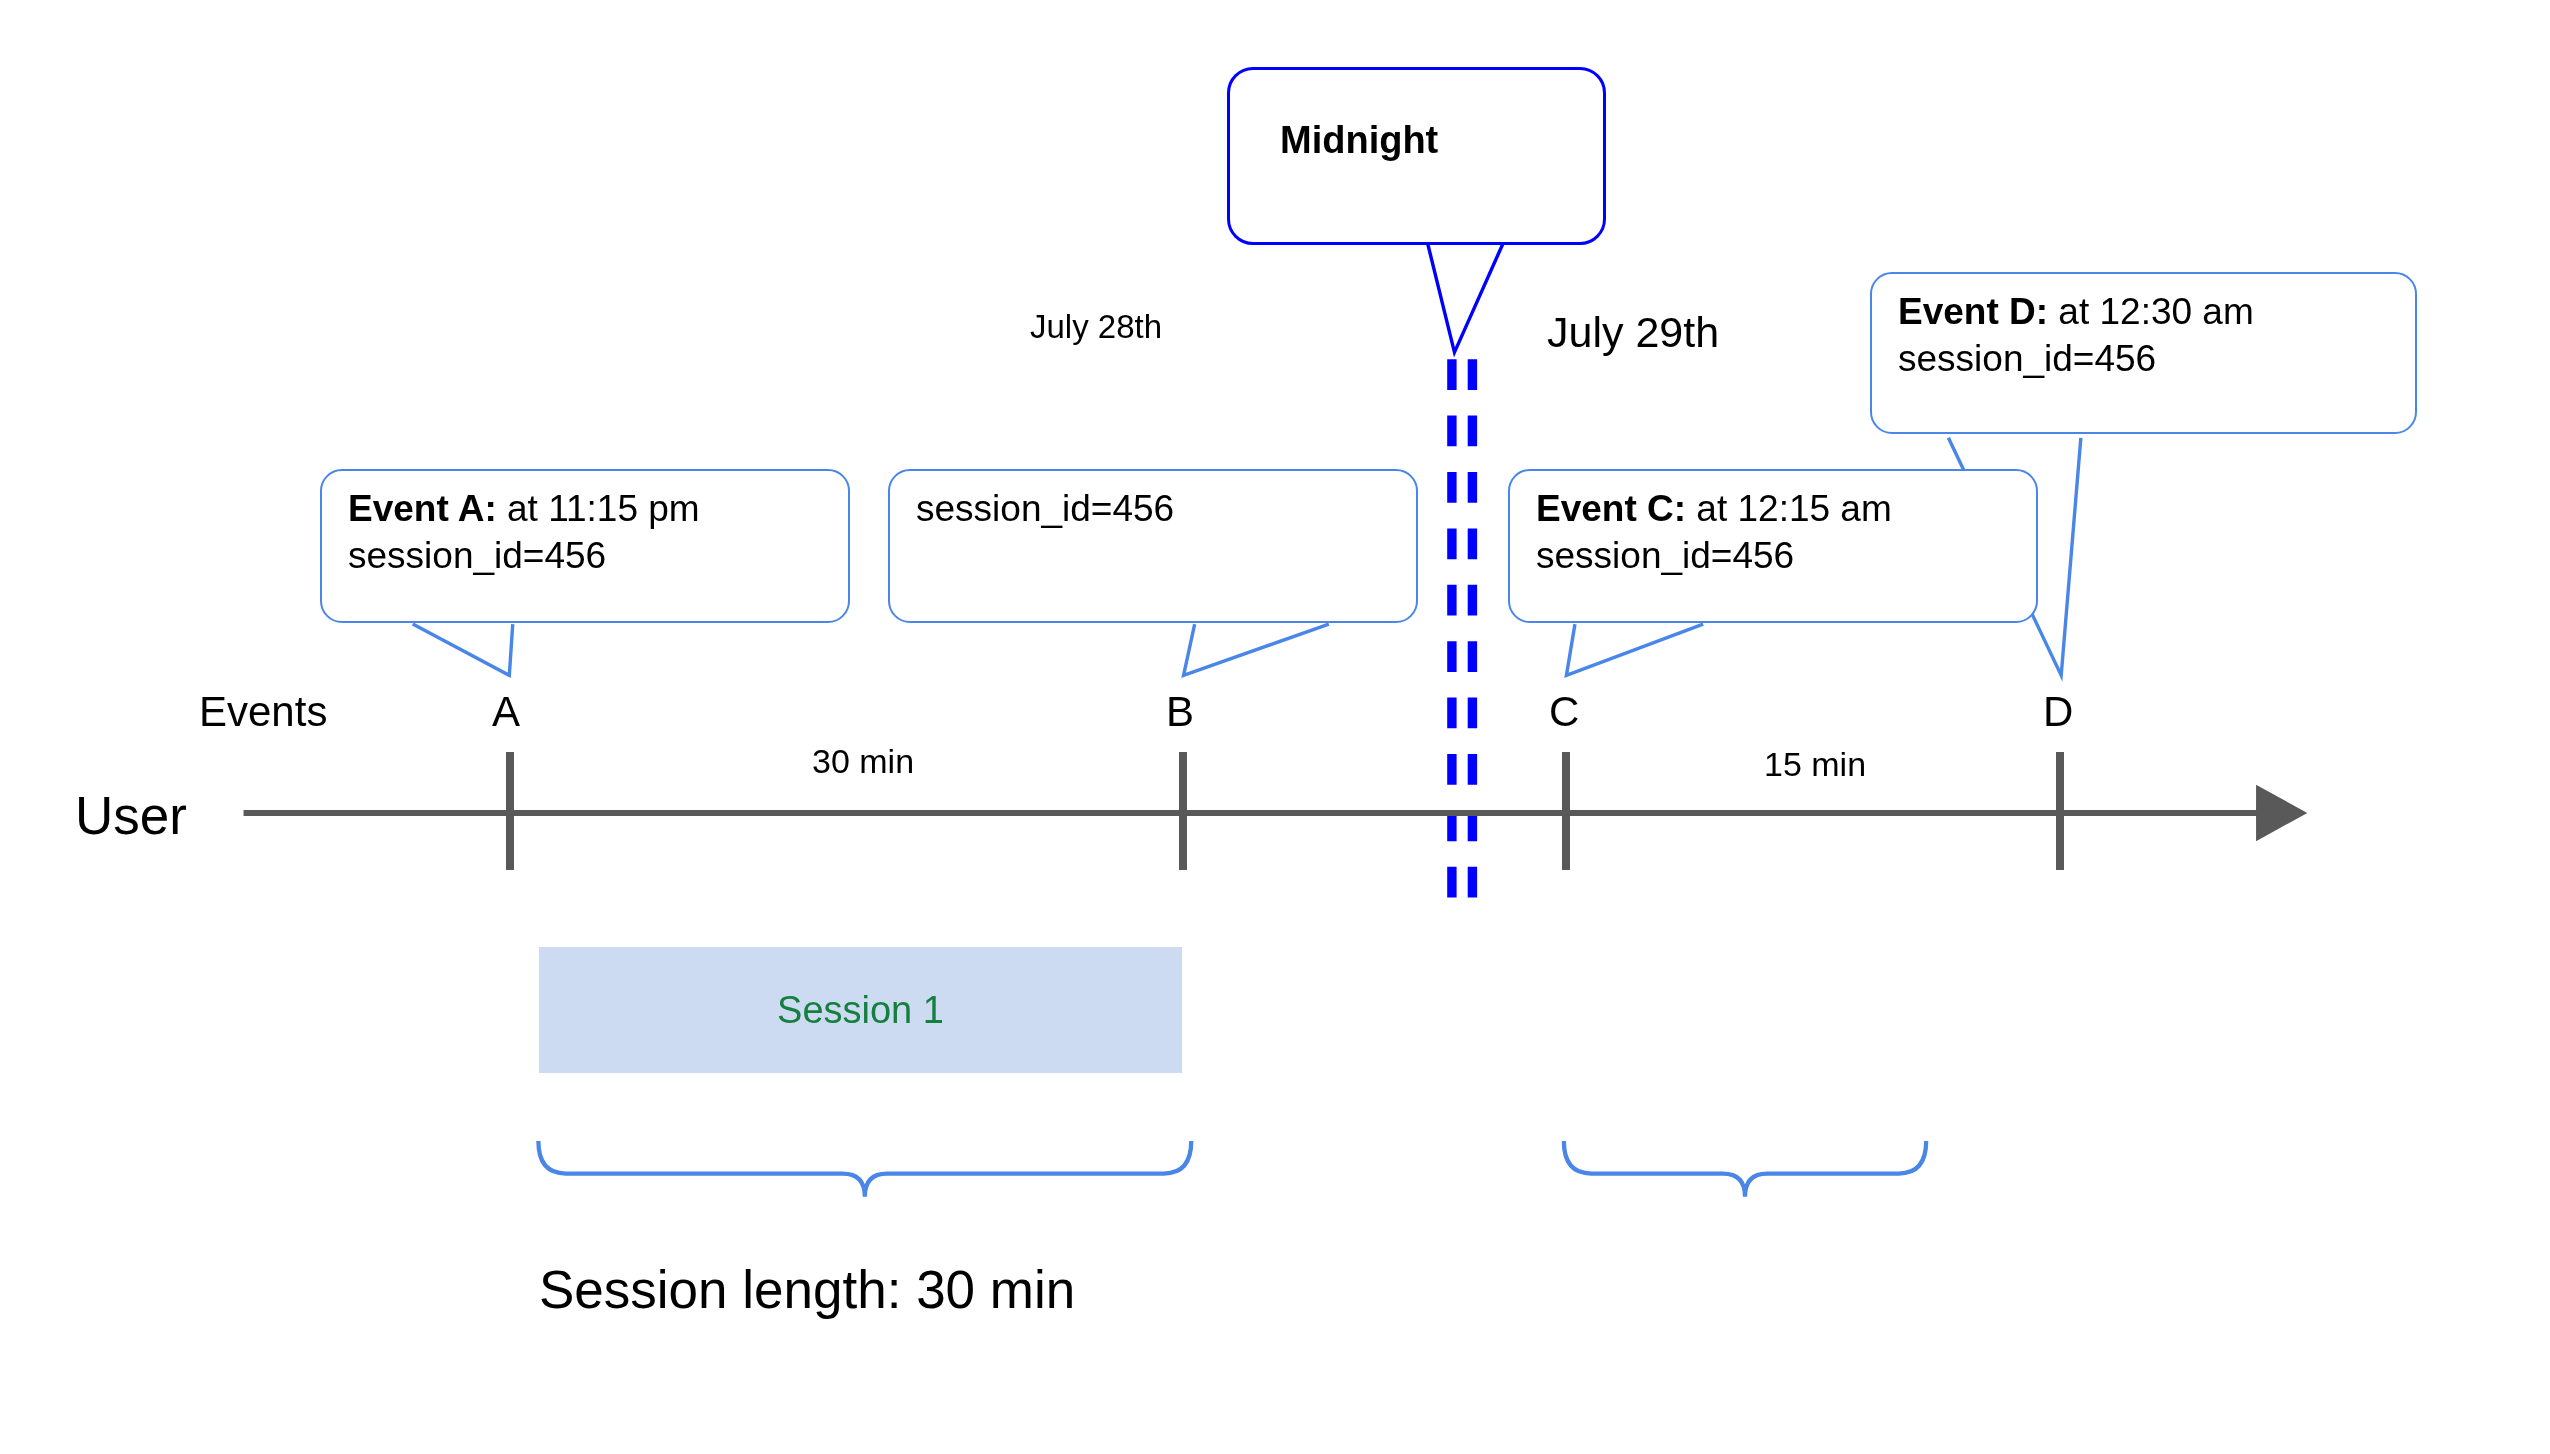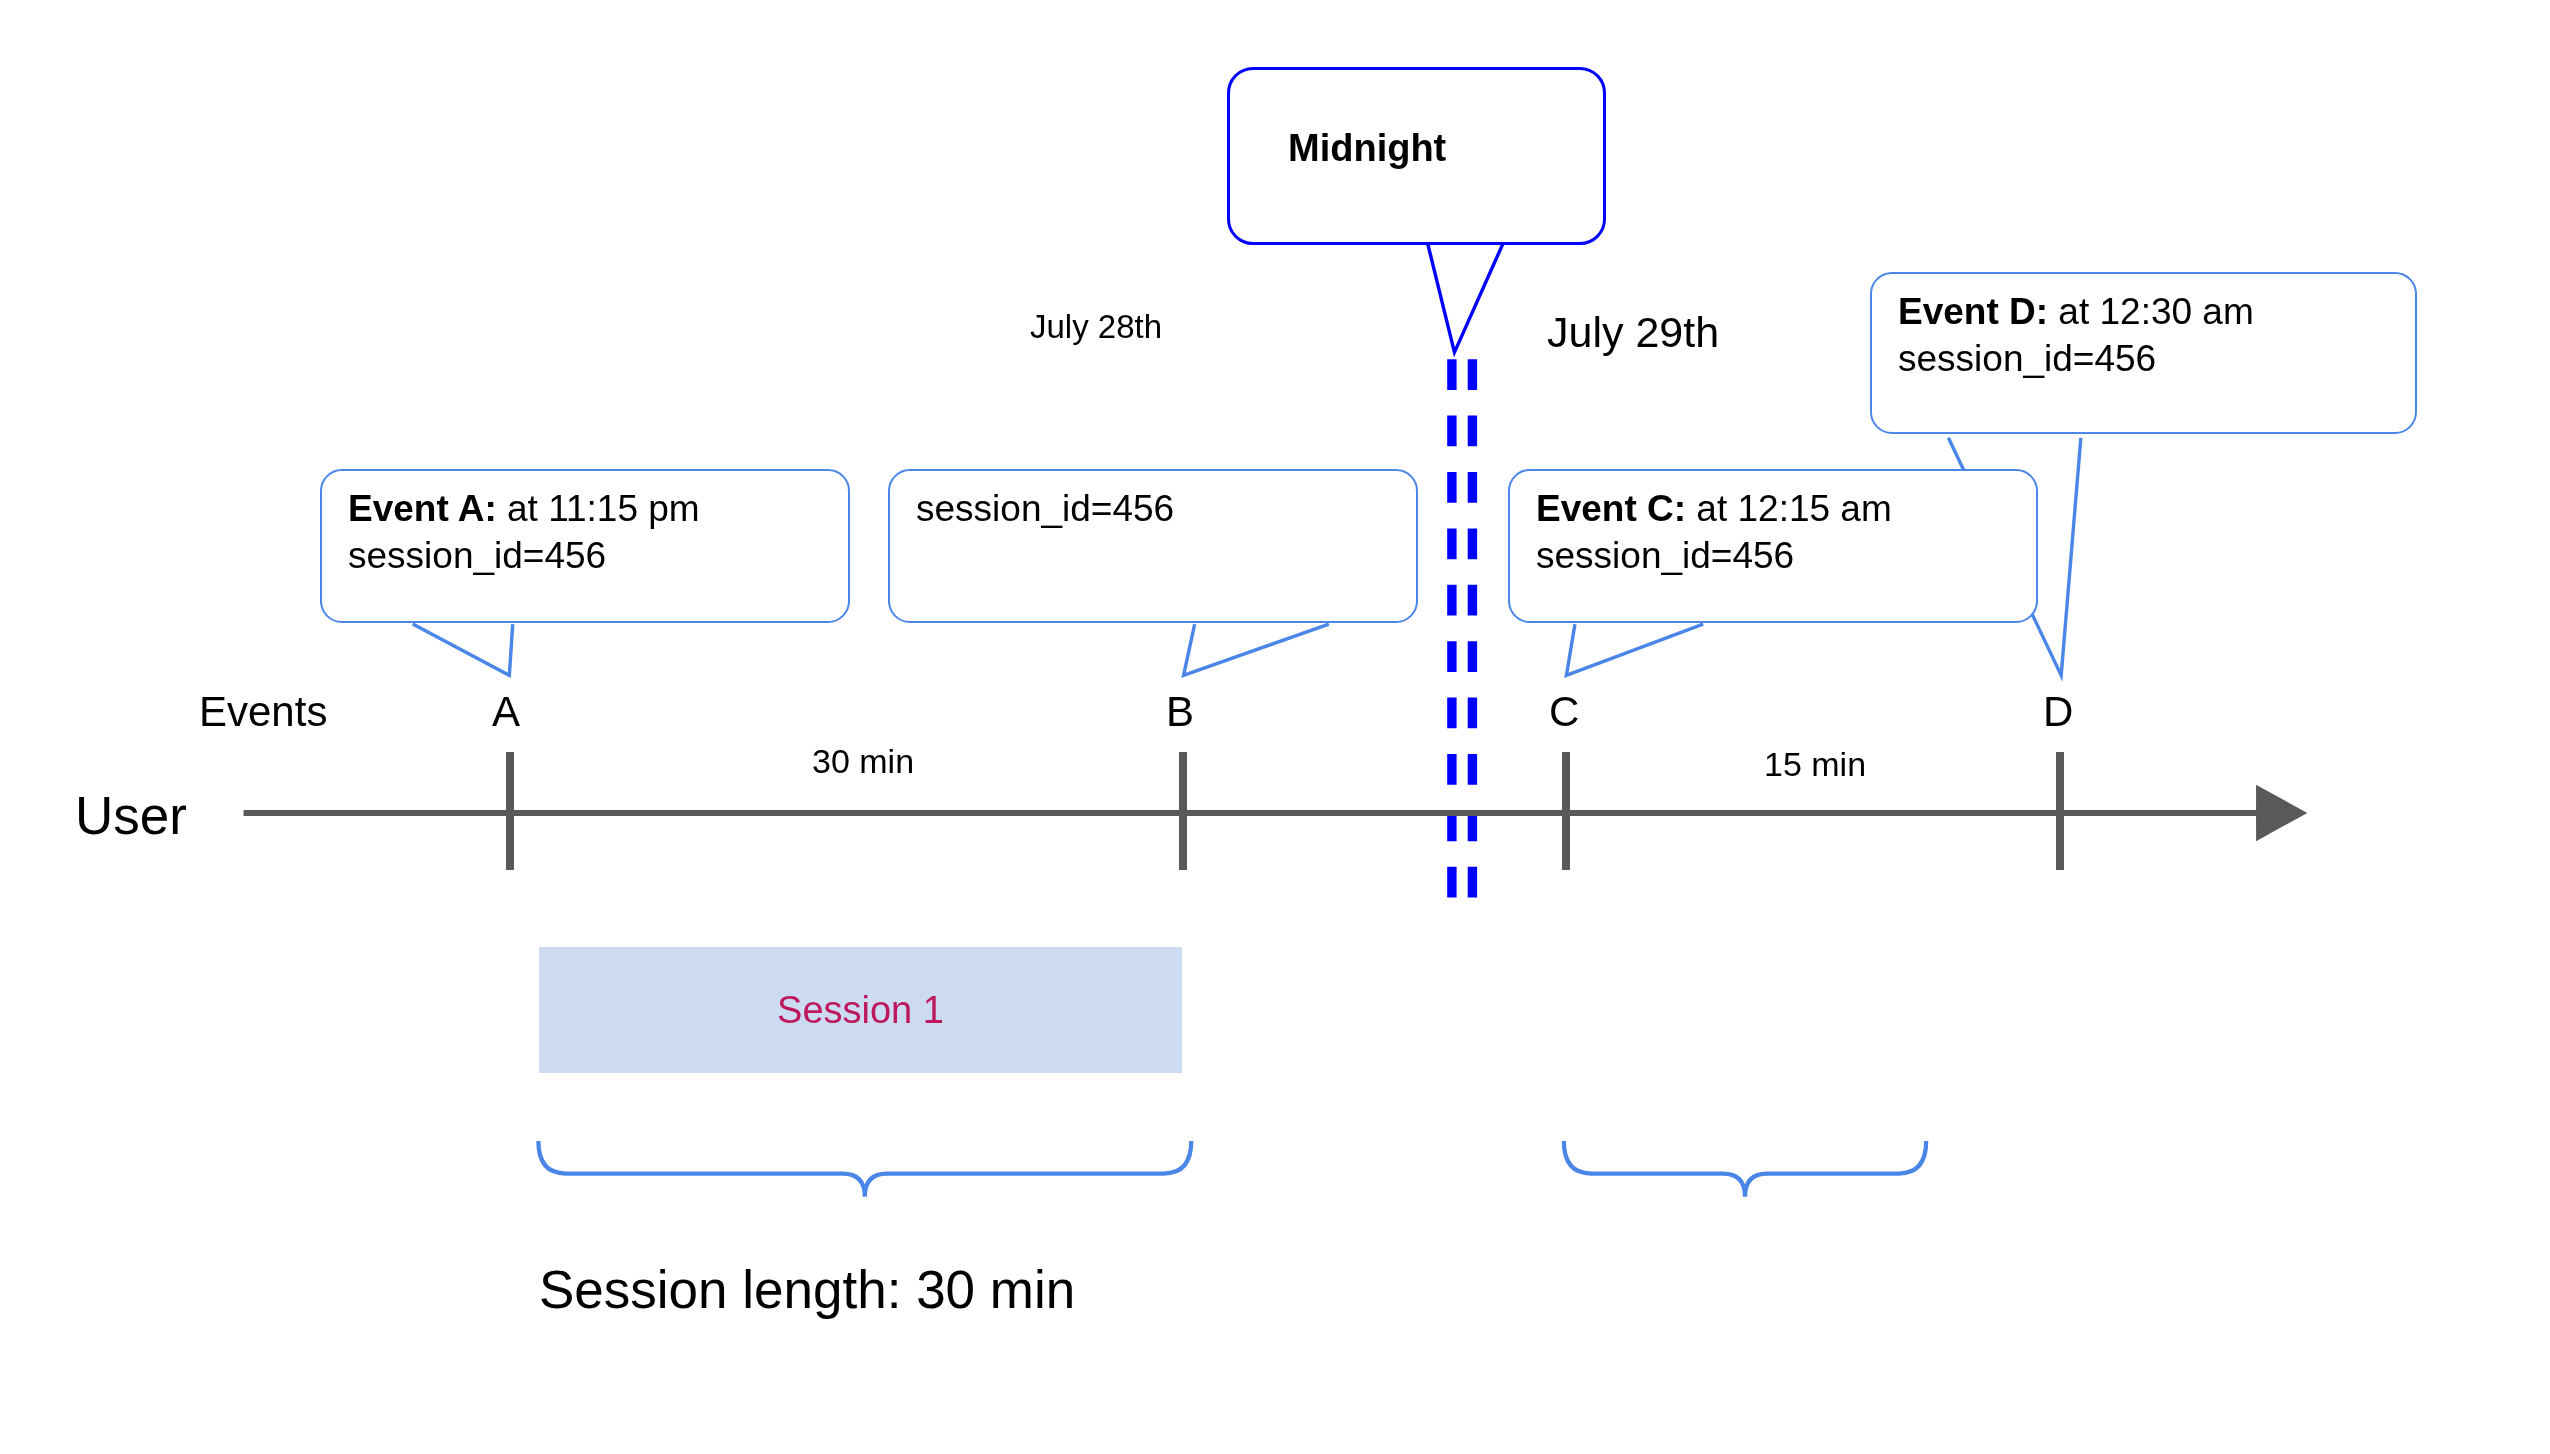--- a/index.html
+++ b/index.html
@@ -37,21 +37,21 @@
     color: #000000;
     z-index: 6;
   }
   .callout b { font-weight: bold; }
 
   .callout.midnight {
     border: 3.4px solid #0000ff;
     border-radius: 26px;
     font-weight: bold;
     font-size: 38px;
-    padding: 8px;
+    padding: 0;
     z-index: 9;
   }
   .callout.midnight span {
     display: block;
     padding-top: 46px;
     padding-left: 50px;
   }
   .tick {
     position: absolute;
     background: #595959;
@@ -59,21 +59,21 @@
   }
   .session-box {
     position: absolute;
     background: #ccdaf2;
   }
   .session-label {
     position: absolute;
     width: 100%;
     text-align: center;
     font-size: 38px;
-    color: #be185d;
+    color: #15803d;
     top: 50%;
     transform: translateY(-50%);
   }
 
   svg.overlay {
     position: absolute;
     left: 0;
     top: 0;
     width: 2550px;
     height: 1455px;

